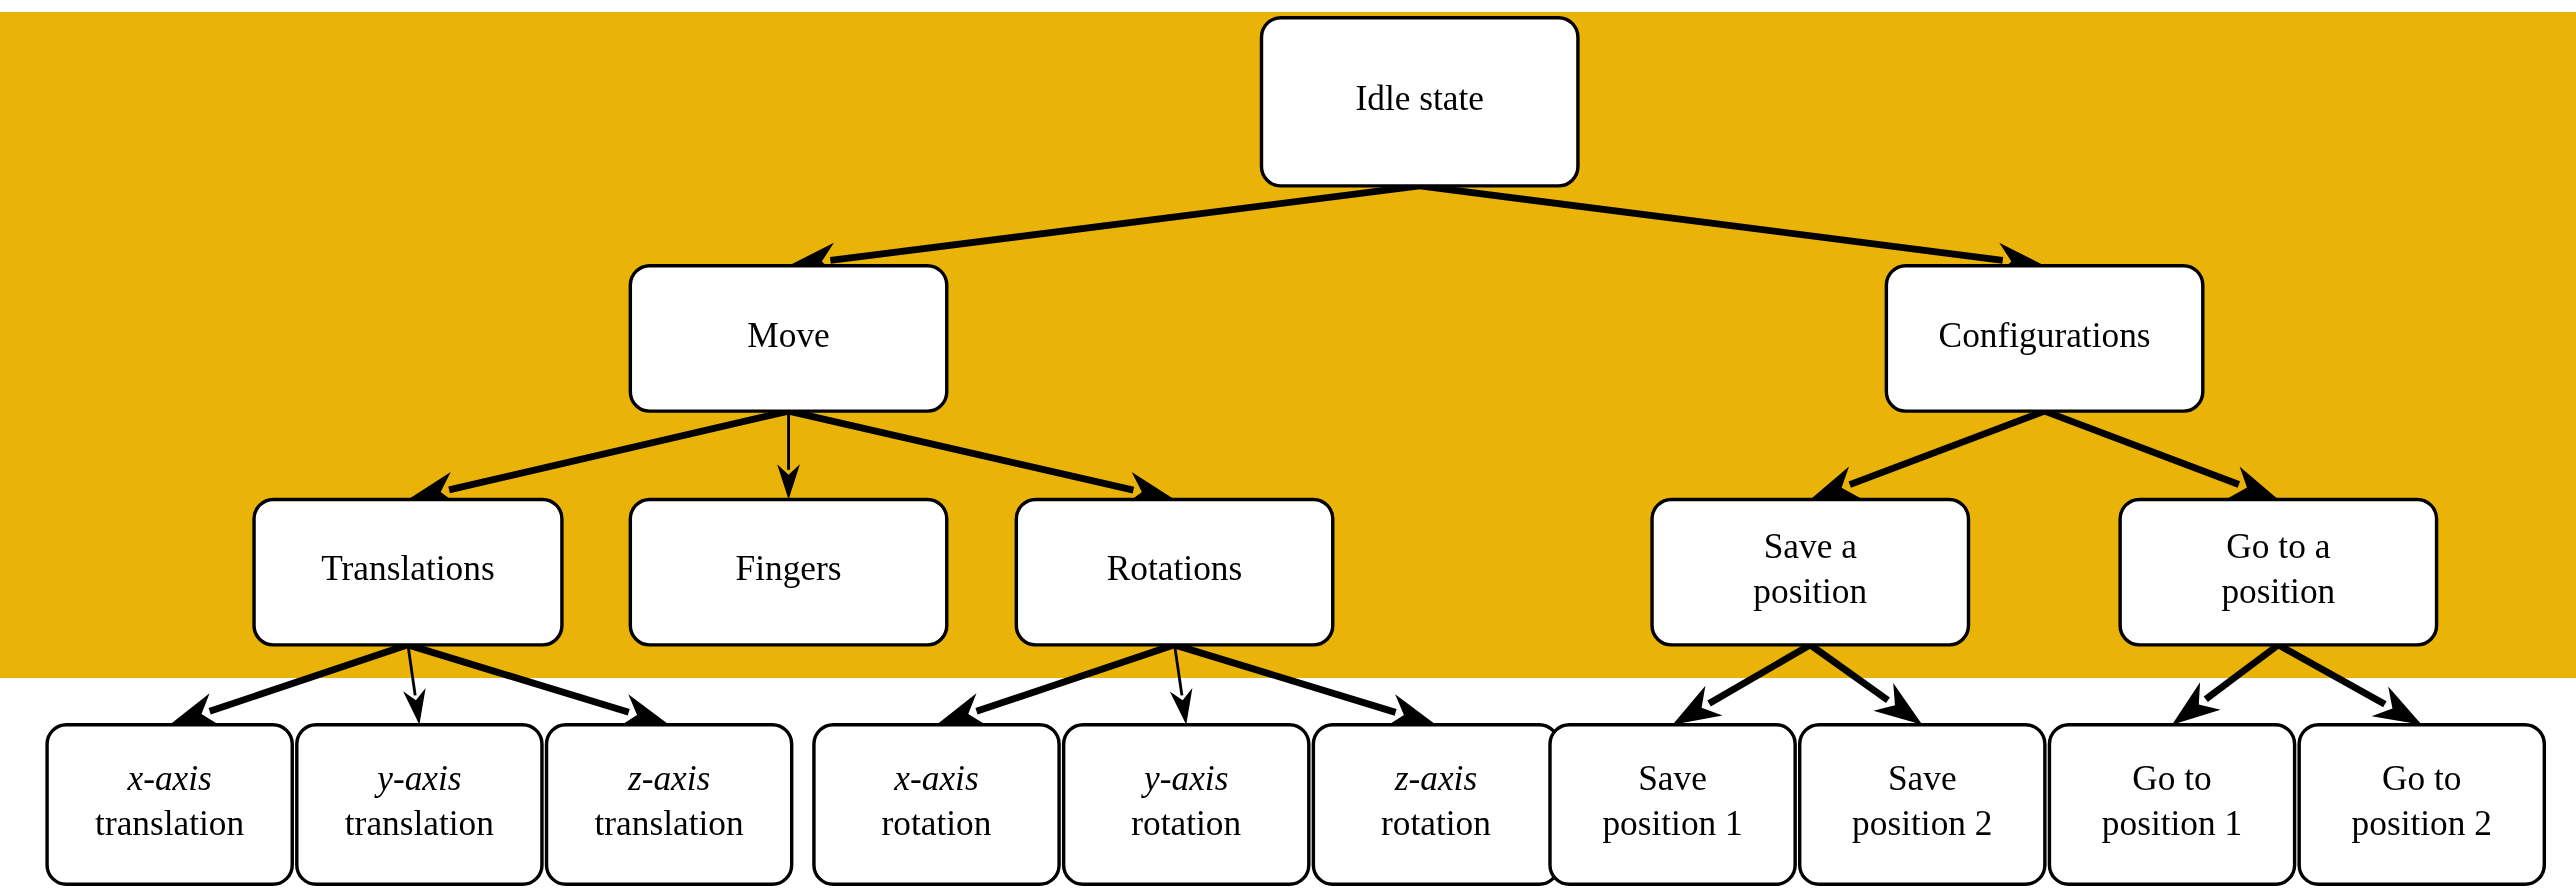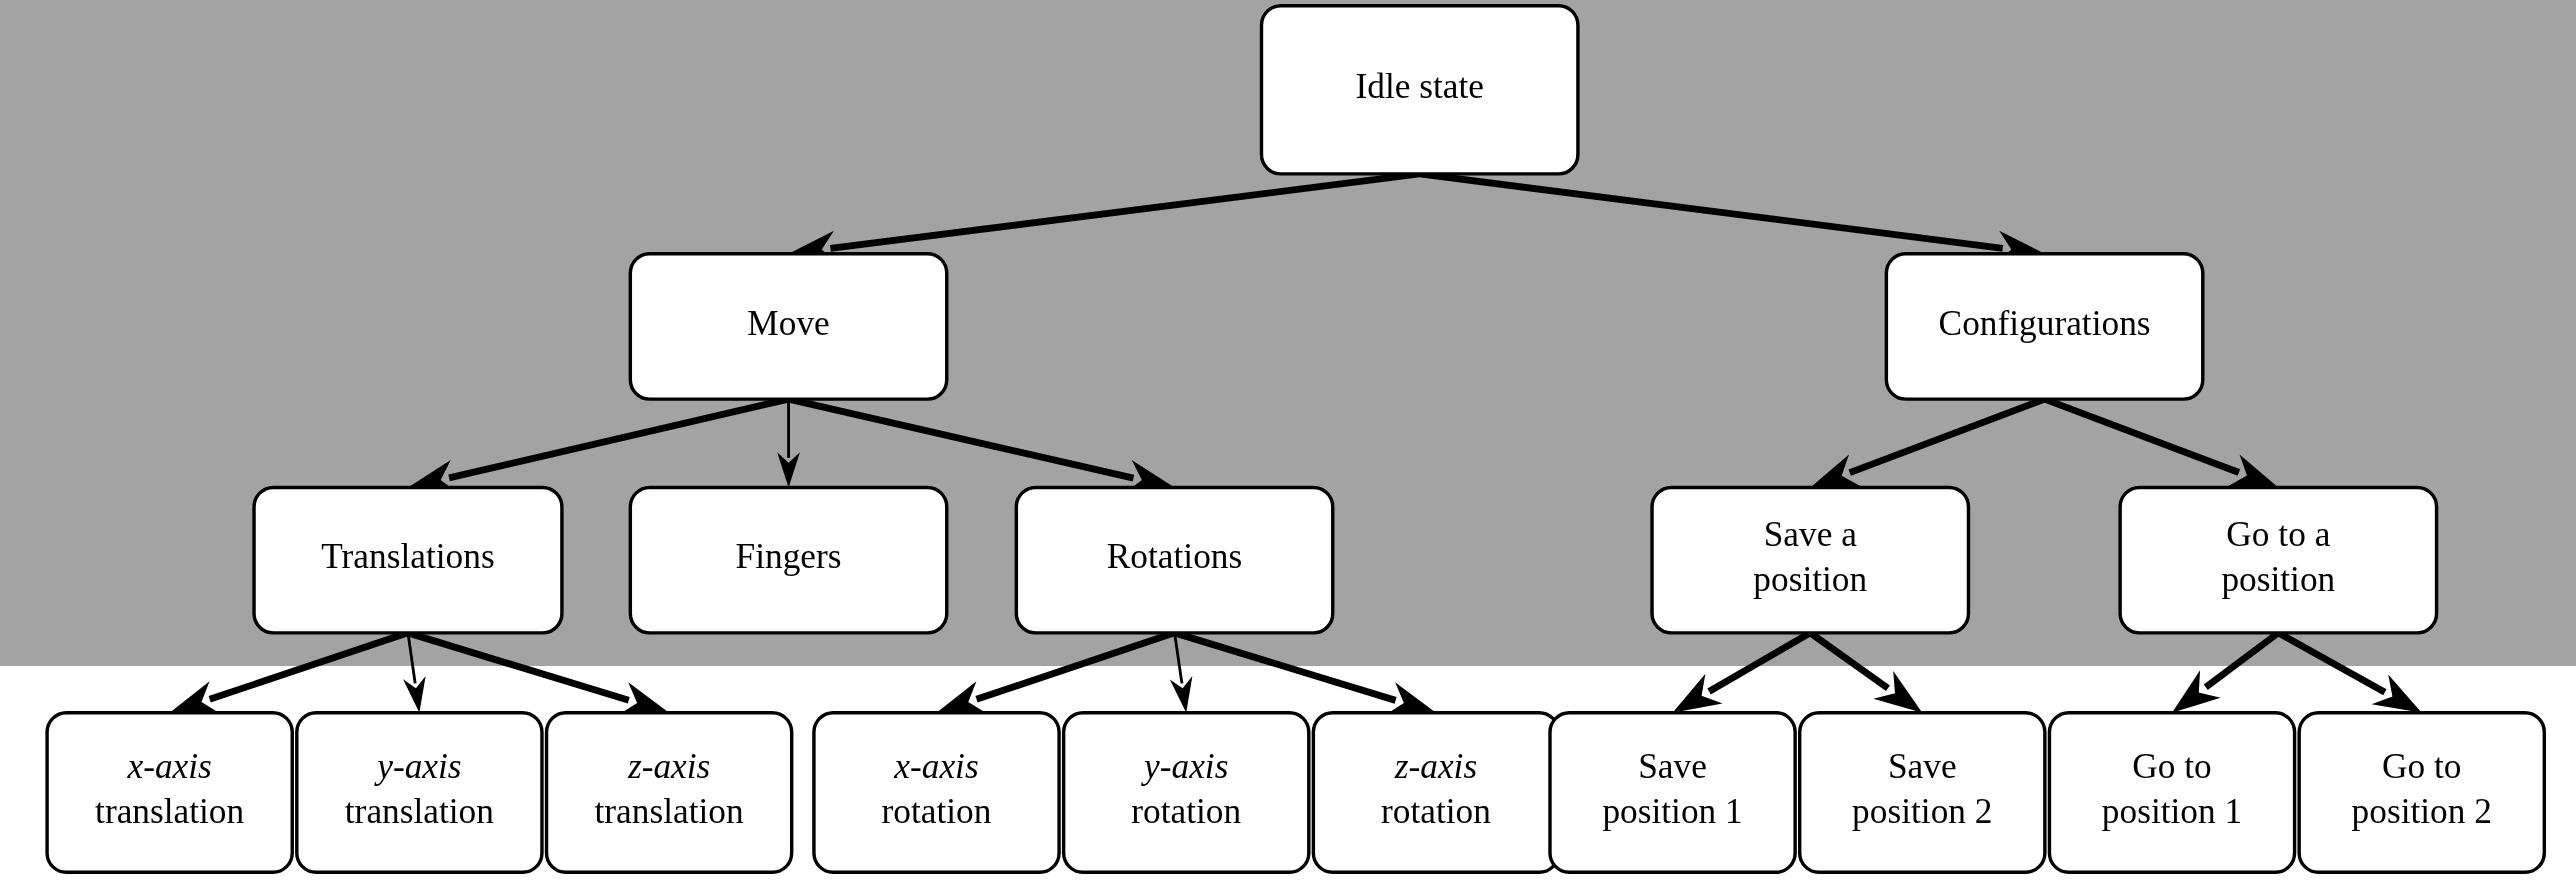--- a/index.html
+++ b/index.html
@@ -11,21 +11,22 @@
   body {
     width: 2576px;
     height: 890px;
     overflow: hidden;
     font-family: "Liberation Serif", "DejaVu Serif", serif;
   }
   #diagram-root {
     position: relative;
     width: 2576px;
     height: 666px;
-    background: #a3a3a3;
+    background: #eab308;
+    margin-top: 12px;
   }
   svg#tree-svg {
     display: block;
     width: 2576px;
     height: 890px;
   }
   .node-box {
     fill: #ffffff;
     stroke: #000000;
     stroke-width: 6;

